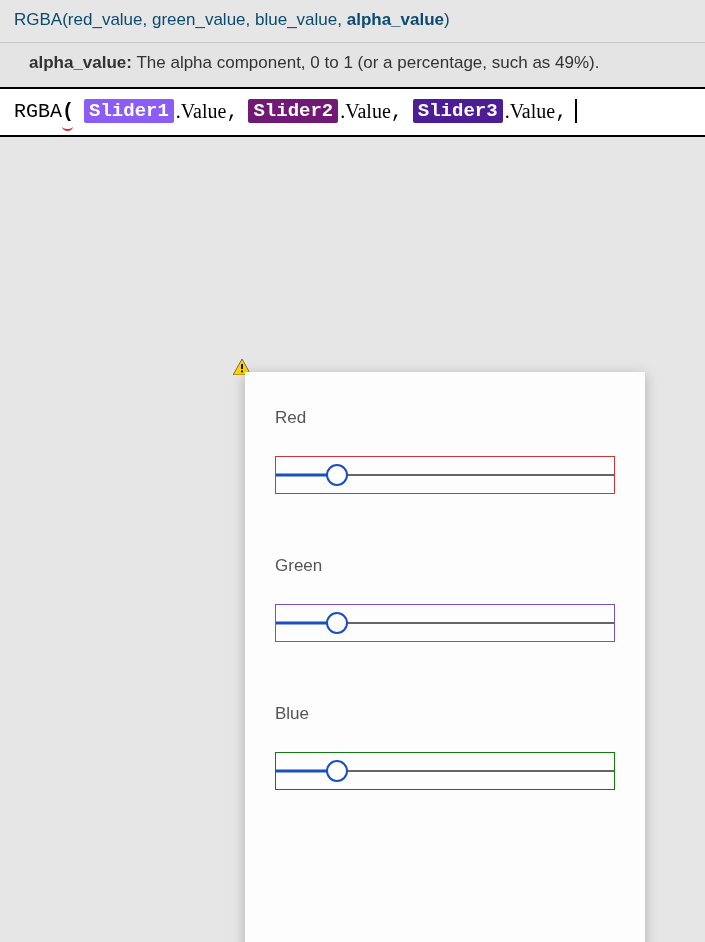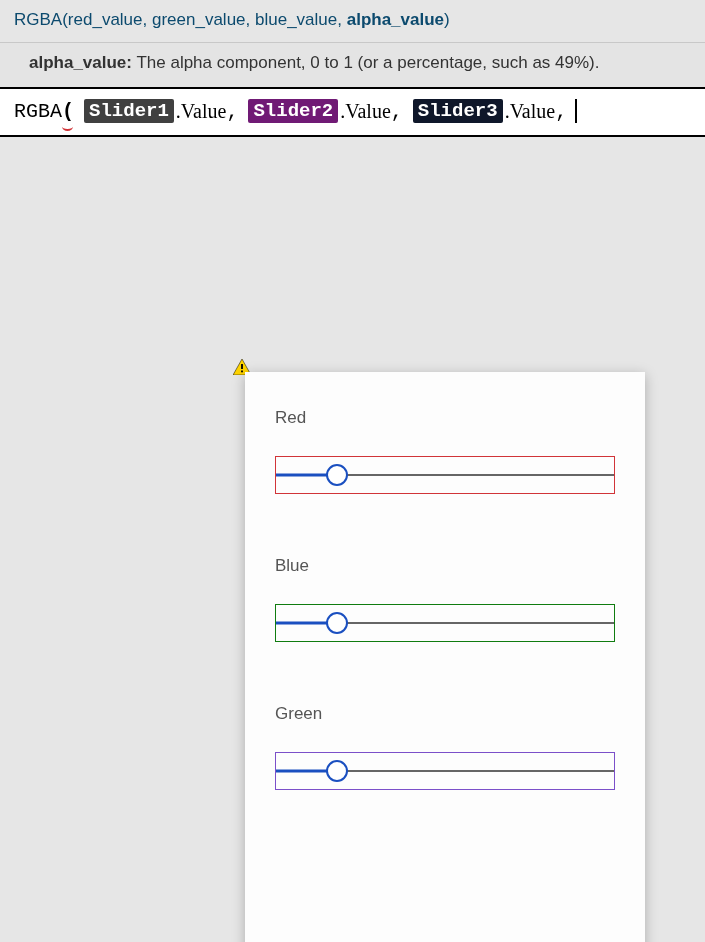--- a/index.html
+++ b/index.html
@@ -53,23 +53,23 @@
   .chip {
     display: inline-block;
     color: #fff;
     padding: 1px 5px;
     border-radius: 2px;
     font-weight: 700;
     font-family: Consolas, "Courier New", monospace;
     font-size: 19px;
     margin: 0 2px 0 10px;
   }
-  .chip.red    { background: #404040; }
+  .chip.red    { background: #8b5cf6; }
   .chip.purple { background: #701a75; }
-  .chip.green  { background: #0f172a; }
+  .chip.green  { background: #4c1d95; }
   .dotval { font-weight: 400; font-family: Liberation Serif, serif; }
   .cursor {
     display: inline-block;
     width: 2px;
     height: 24px;
     background: #000;
     margin-left: 8px;
     vertical-align: middle;
     animation: blink 1s step-start infinite;
   }
@@ -195,31 +195,31 @@
     <div class="slider-group">
       <div class="slider-label">Red</div>
       <div class="slider-box red">
         <div class="slider-track"></div>
         <div class="slider-fill" style="width:18%"></div>
         <div class="slider-thumb" style="left:18%"></div>
       </div>
     </div>
 
     <div class="slider-group">
+      <div class="slider-label">Green</div>
+      <div class="slider-box purple">
+        <div class="slider-track"></div>
+        <div class="slider-fill" style="width:18%"></div>
+        <div class="slider-thumb" style="left:18%"></div>
+      </div>
+    </div>
+
+    <div class="slider-group">
       <div class="slider-label">Blue</div>
       <div class="slider-box green">
         <div class="slider-track"></div>
         <div class="slider-fill" style="width:18%"></div>
         <div class="slider-thumb" style="left:18%"></div>
       </div>
     </div>
 
-    <div class="slider-group">
-      <div class="slider-label">Green</div>
-      <div class="slider-box purple">
-        <div class="slider-track"></div>
-        <div class="slider-fill" style="width:18%"></div>
-        <div class="slider-thumb" style="left:18%"></div>
-      </div>
-    </div>
-
   </div>
 </div>
 
 </body></html>

